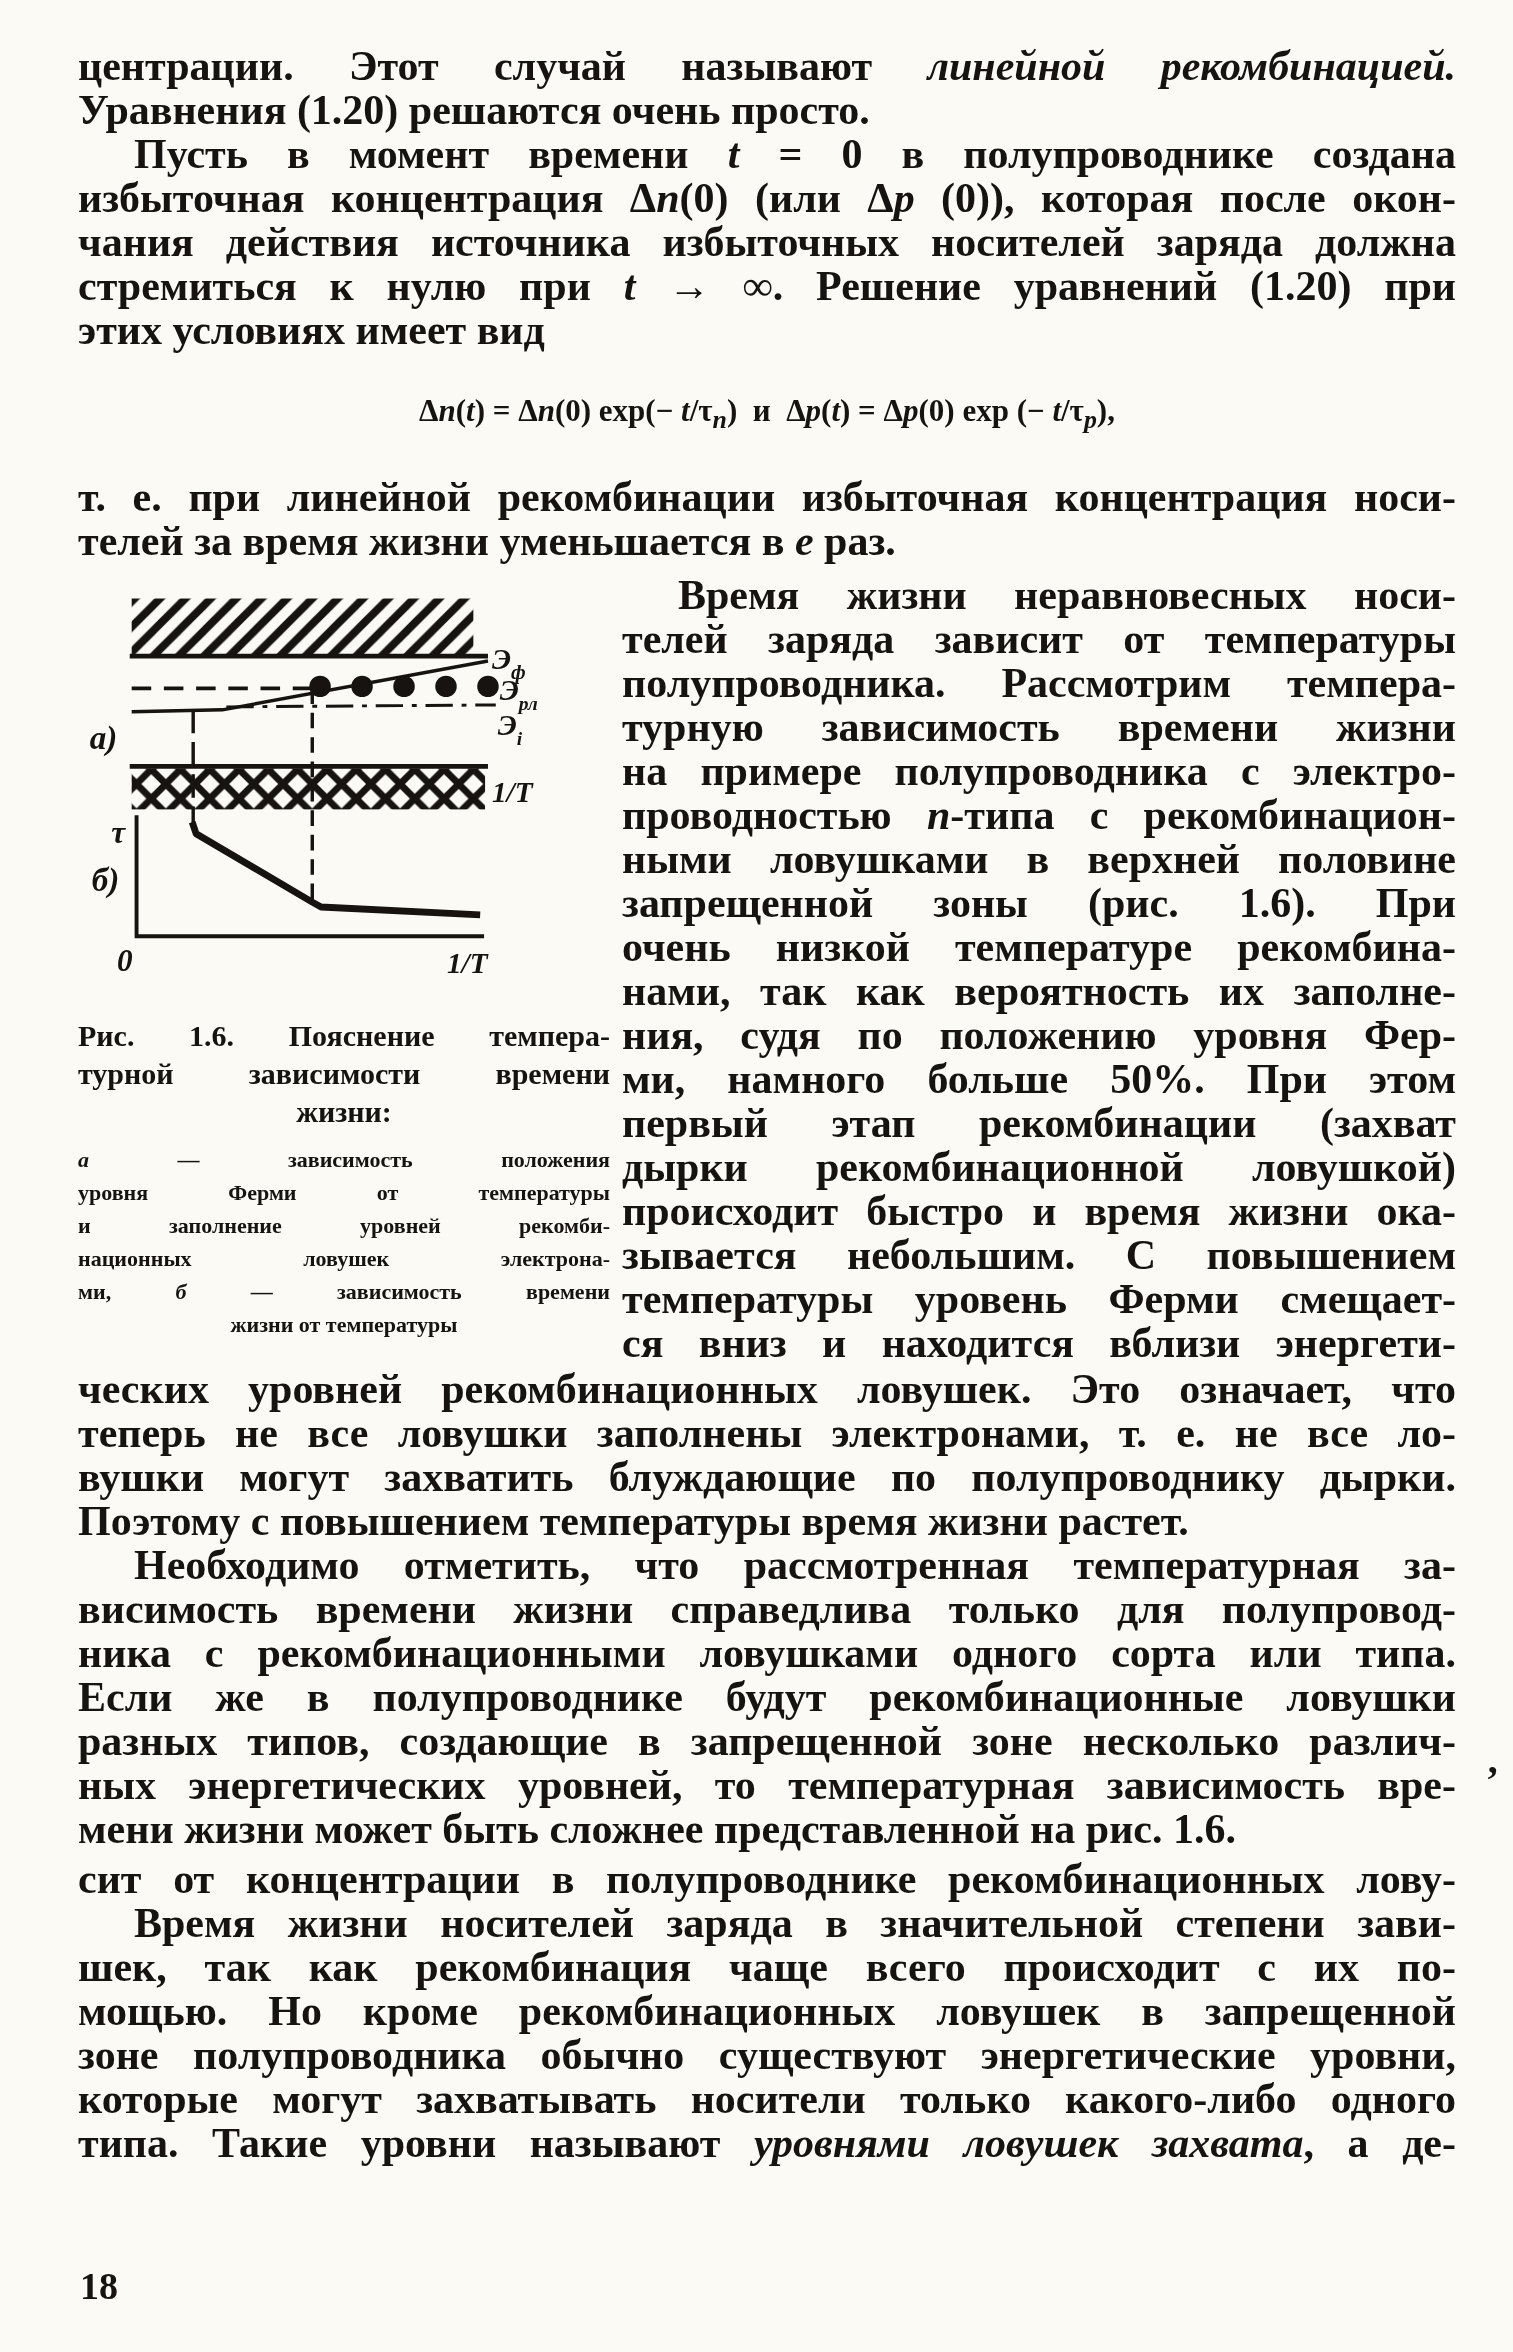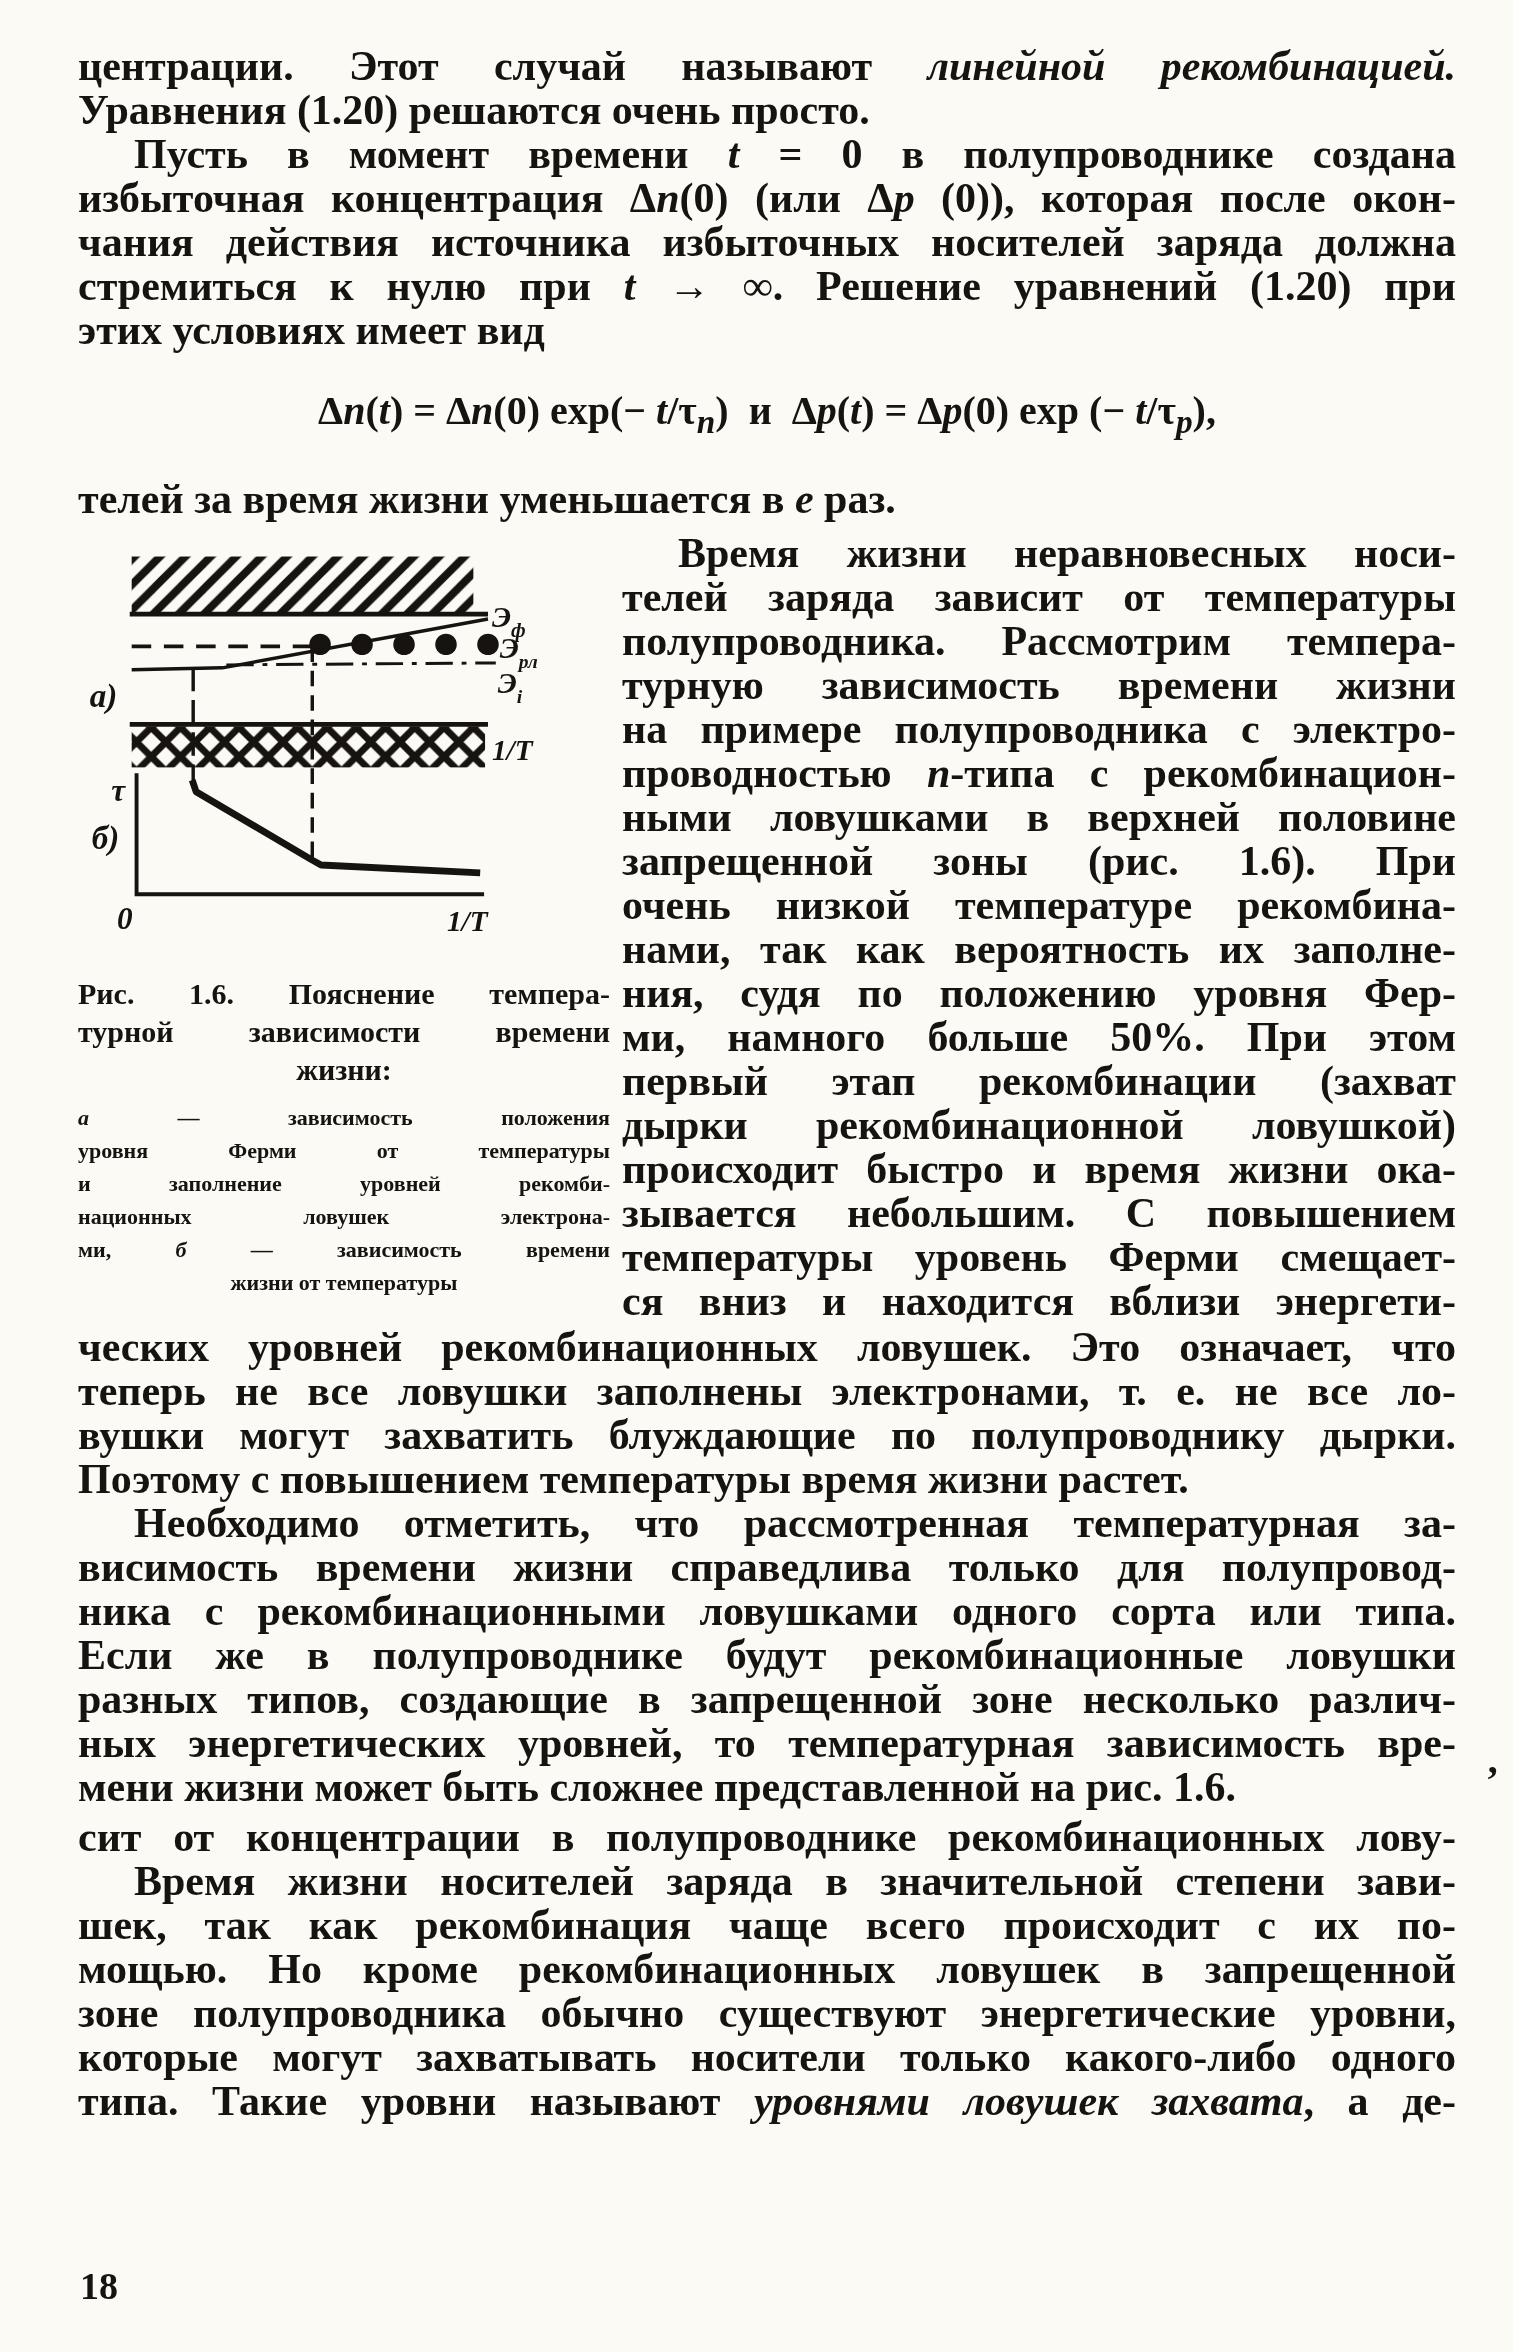--- a/index.html
+++ b/index.html
@@ -18,21 +18,21 @@
   .line {
     font-size: 42px;
     line-height: 44px;
     text-align: justify;
     text-align-last: justify;
   }
   .line.ll  { text-align-last: left; }
   .line.ctr { text-align: left; text-align-last: center; }
   .line.ind { text-indent: 56px; }
   .equation {
-    font-size: 40px;
+    font-size: 31px;
     line-height: 58px;
     text-align: center;
     margin: 30px 0 26px 0;
   }
   .figrow { display: flex; gap: 12px; margin-top: 10px; }
   .figcol { flex: 0 0 532px; width: 532px; }
   .rightcol { flex: 1 1 auto; min-width: 0; }
   .diagram { display: block; margin: 6px 0 0 0; }
   .caption-title { margin-top: 28px; }
   .caption-title .line { font-size: 30px; line-height: 38px; }
@@ -75,20 +75,21 @@
       <div class="line ind">Пусть в момент времени <i>t</i> = 0 в полупроводнике создана</div>
       <div class="line">избыточная концентрация Δ<i>n</i>(0) (или Δ<i>p</i> (0)), которая после окон-</div>
       <div class="line">чания действия источника избыточных носителей заряда должна</div>
       <div class="line">стремиться к нулю при <i>t</i> → ∞. Решение уравнений (1.20) при</div>
       <div class="line ll">этих условиях имеет вид</div>
     </div>
 
   <div class="equation">Δ<i>n</i>(<i>t</i>) = Δ<i>n</i>(0) exp(− <i>t</i>/τ<sub><i>n</i></sub>) &nbsp;и&nbsp; Δ<i>p</i>(<i>t</i>) = Δ<i>p</i>(0) exp (− <i>t</i>/τ<sub><i>p</i></sub>),</div>
 
   <div>
+      <div class="line">т. е. при линейной рекомбинации избыточная концентрация носи-</div>
       <div class="line ll">телей за время жизни уменьшается в <i>e</i> раз.</div>
     </div>
 
   <div class="figrow">
 
     <div class="figcol">
 
       <svg class="diagram" width="532" height="410" viewBox="0 0 545 420" aria-hidden="true">
         <defs>
           <pattern id="hatchC" width="26" height="26" patternUnits="userSpaceOnUse">

